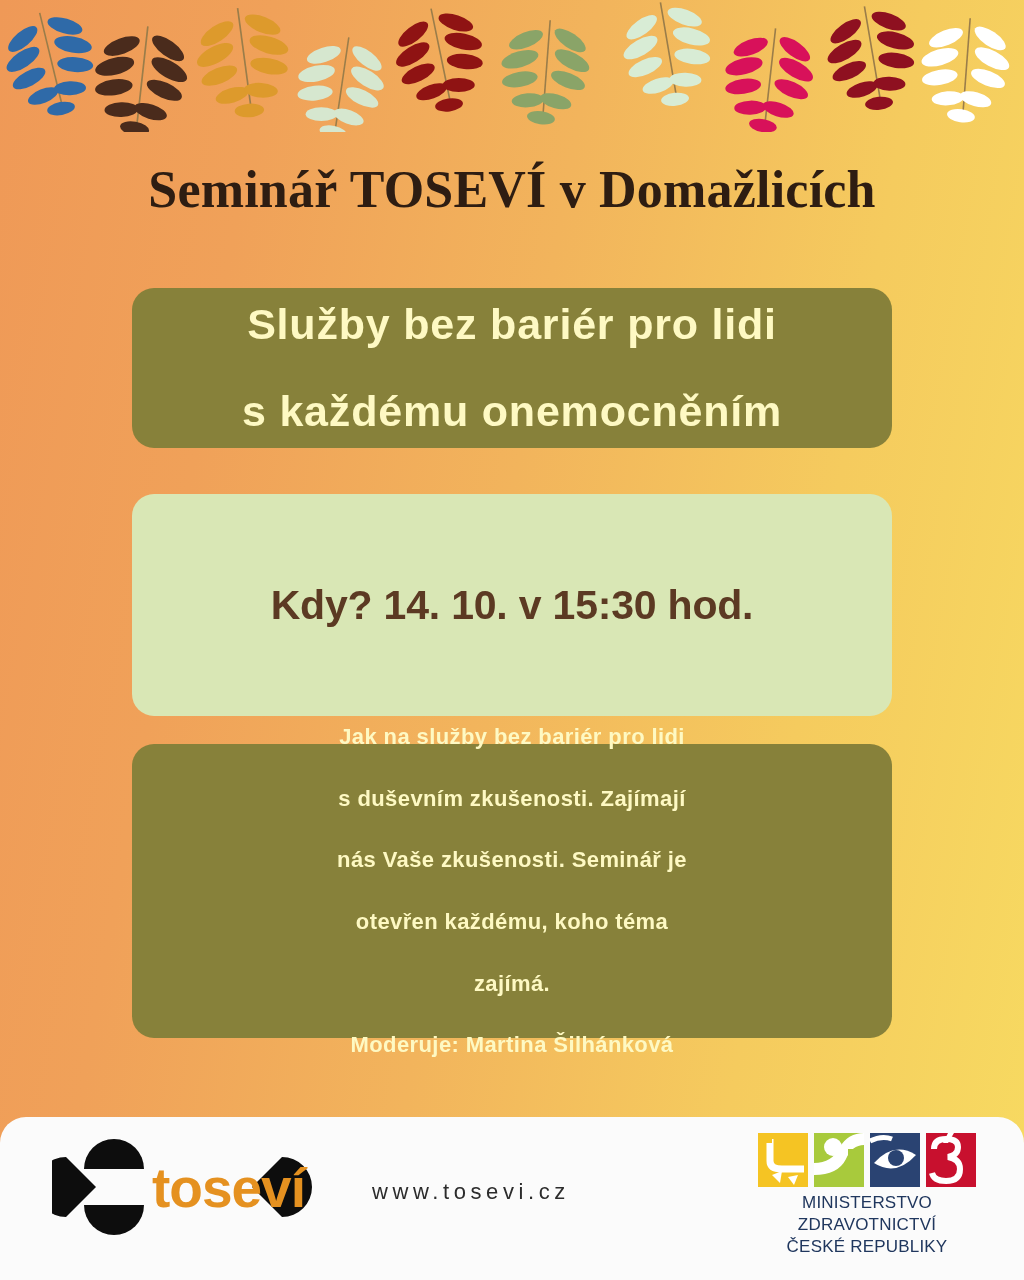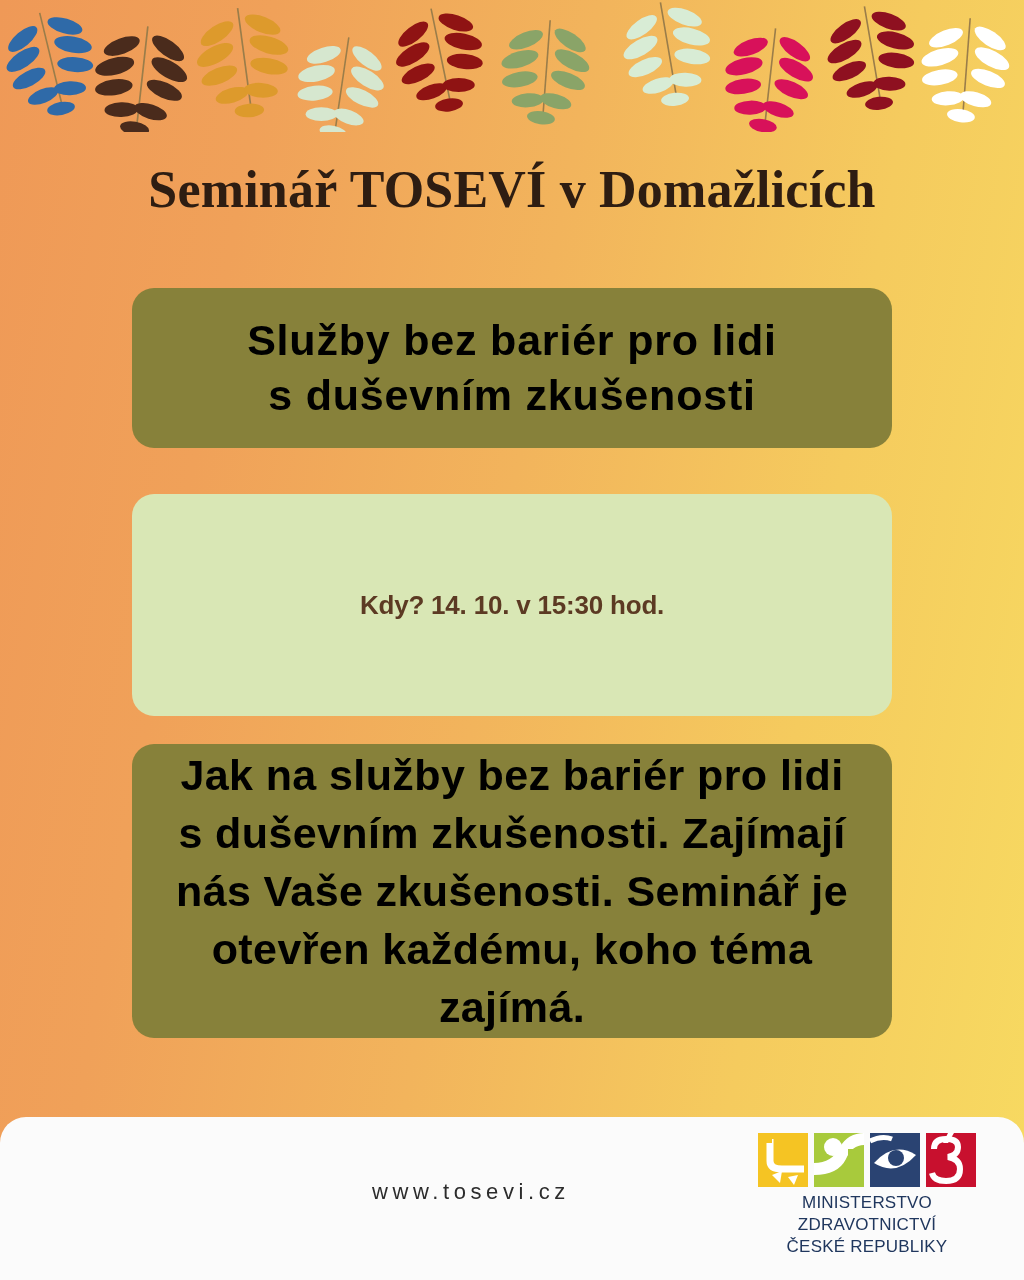--- a/index.html
+++ b/index.html
@@ -53,47 +53,48 @@
     box-sizing: border-box;
     border-radius: 22px;
     display: flex;
     flex-direction: column;
     align-items: center;
     justify-content: center;
     text-align: center;
   }
   .box-olive {
     background: #87813a;
-    color: #000000;
+    color: #fef9c3;
+    gap: 32px;
   }
   .box-lightgreen {
     background: #d9e7b5;
     color: #5c3a23;
   }
 
   #box-topic {
     top: 288px;
     height: 160px;
     font-size: 43px;
     font-weight: 700;
     line-height: 1.28;
     letter-spacing: 0.8px;
   }
   #box-when {
     top: 494px;
     height: 222px;
-    font-size: 26px;
+    font-size: 41px;
     font-weight: 700;
     line-height: 1.42;
     letter-spacing: -0.2px;
   }
   #box-desc {
     top: 744px;
     height: 294px;
-    font-size: 43px;
+    font-size: 22px;
     font-weight: 700;
     line-height: 1.35;
     letter-spacing: 0.4px;
     padding: 0 18px;
   }
   .line { display: block; }
 
   
   .footer {
     position: absolute;
@@ -199,37 +200,49 @@
             <use href="#leafShape"></use>
           </g>
         </g>
     </svg>
   </div>
 
   <div class="title">Seminář TOSEVÍ v Domažlicích</div>
 
   <div class="box box-olive" id="box-topic">
     <span class="line">Služby bez bariér pro lidi</span>
-    <span class="line">s duševním zkušenosti</span>
+    <span class="line">s každému onemocněním</span>
   </div>
 
   <div class="box box-lightgreen" id="box-when">
     <span class="line">Kdy? 14. 10. v 15:30 hod.</span>
   </div>
 
   <div class="box box-olive" id="box-desc">
     <span class="line">Jak na služby bez bariér pro lidi</span>
     <span class="line">s duševním zkušenosti. Zajímají</span>
     <span class="line">nás Vaše zkušenosti. Seminář je</span>
     <span class="line">otevřen každému, koho téma</span>
     <span class="line">zajímá.</span>
+    <span class="line">Moderuje: Martina Šilhánková</span>
   </div>
 
   <div class="footer">
 
+    <div class="footer-logo">
+      <svg width="265" height="112" viewBox="0 0 265 112">
+        <g fill="#0d0d0d">
+          <path d="M62 4 A30 30 0 0 1 92 34 L62 34 L32 34 A30 30 0 0 1 62 4 Z"></path>
+          <path d="M62 100 A30 30 0 0 0 92 70 L62 70 L32 70 A30 30 0 0 0 62 100 Z"></path>
+          <path d="M14 22 A30 30 0 0 0 14 82 L14 52 L14 22 Z M14 22 L44 52 L14 82 Z"></path>
+          <path d="M230 22 A30 30 0 0 1 230 82 L230 52 L230 22 Z M230 22 L200 52 L230 82 Z"></path>
+        </g>
+        <text x="100" y="72" font-family="'Liberation Sans', sans-serif" font-size="55" font-weight="700" fill="#e59120" letter-spacing="-1">toseví</text>
+      </svg>
+    </div>
 
     <div class="footer-url">www.tosevi.cz</div>
 
     <div class="ministry">
       <div class="min-marks">
         <svg width="218" height="54" viewBox="0 0 218 54">
 
           <g>
             <rect x="0" y="0" width="50" height="54" fill="#f5c423"></rect>
             <path d="M10 4 L10 30 Q10 40 22 40 L46 40 L46 52 L4 52 L4 4 Z" fill="#ffffff" opacity="0"></path>

